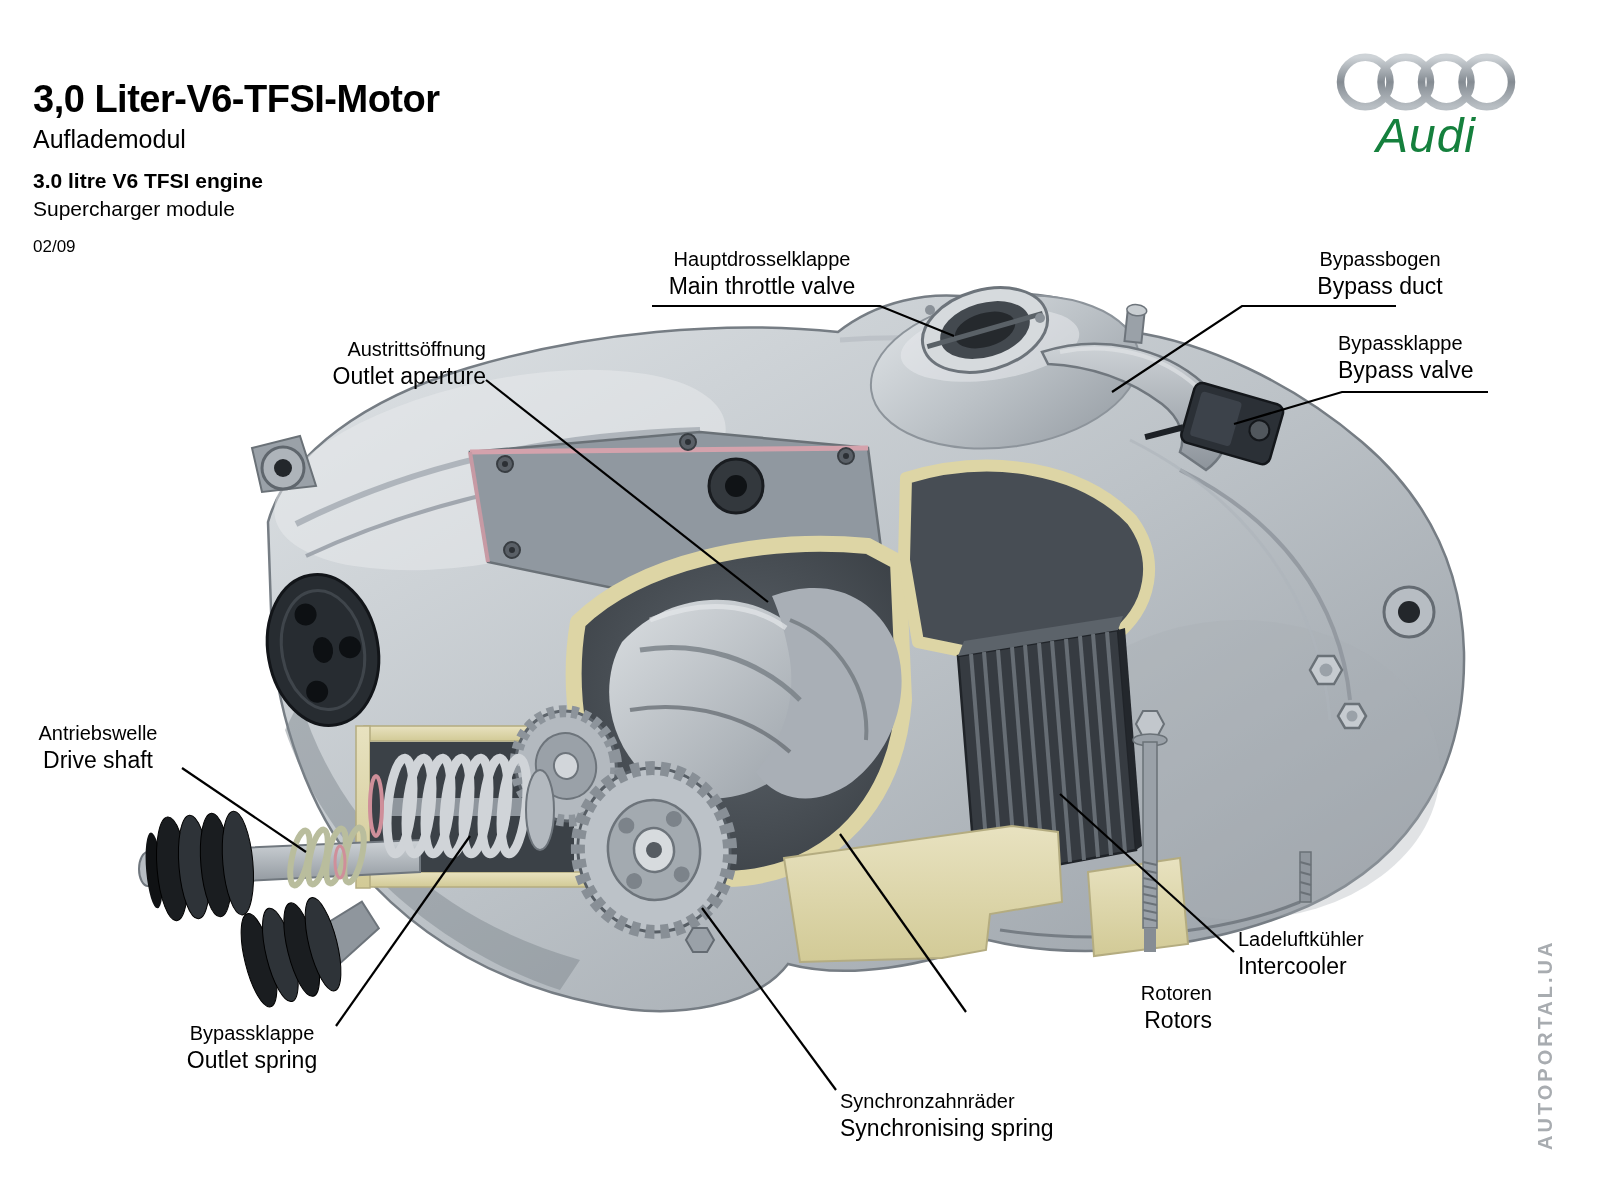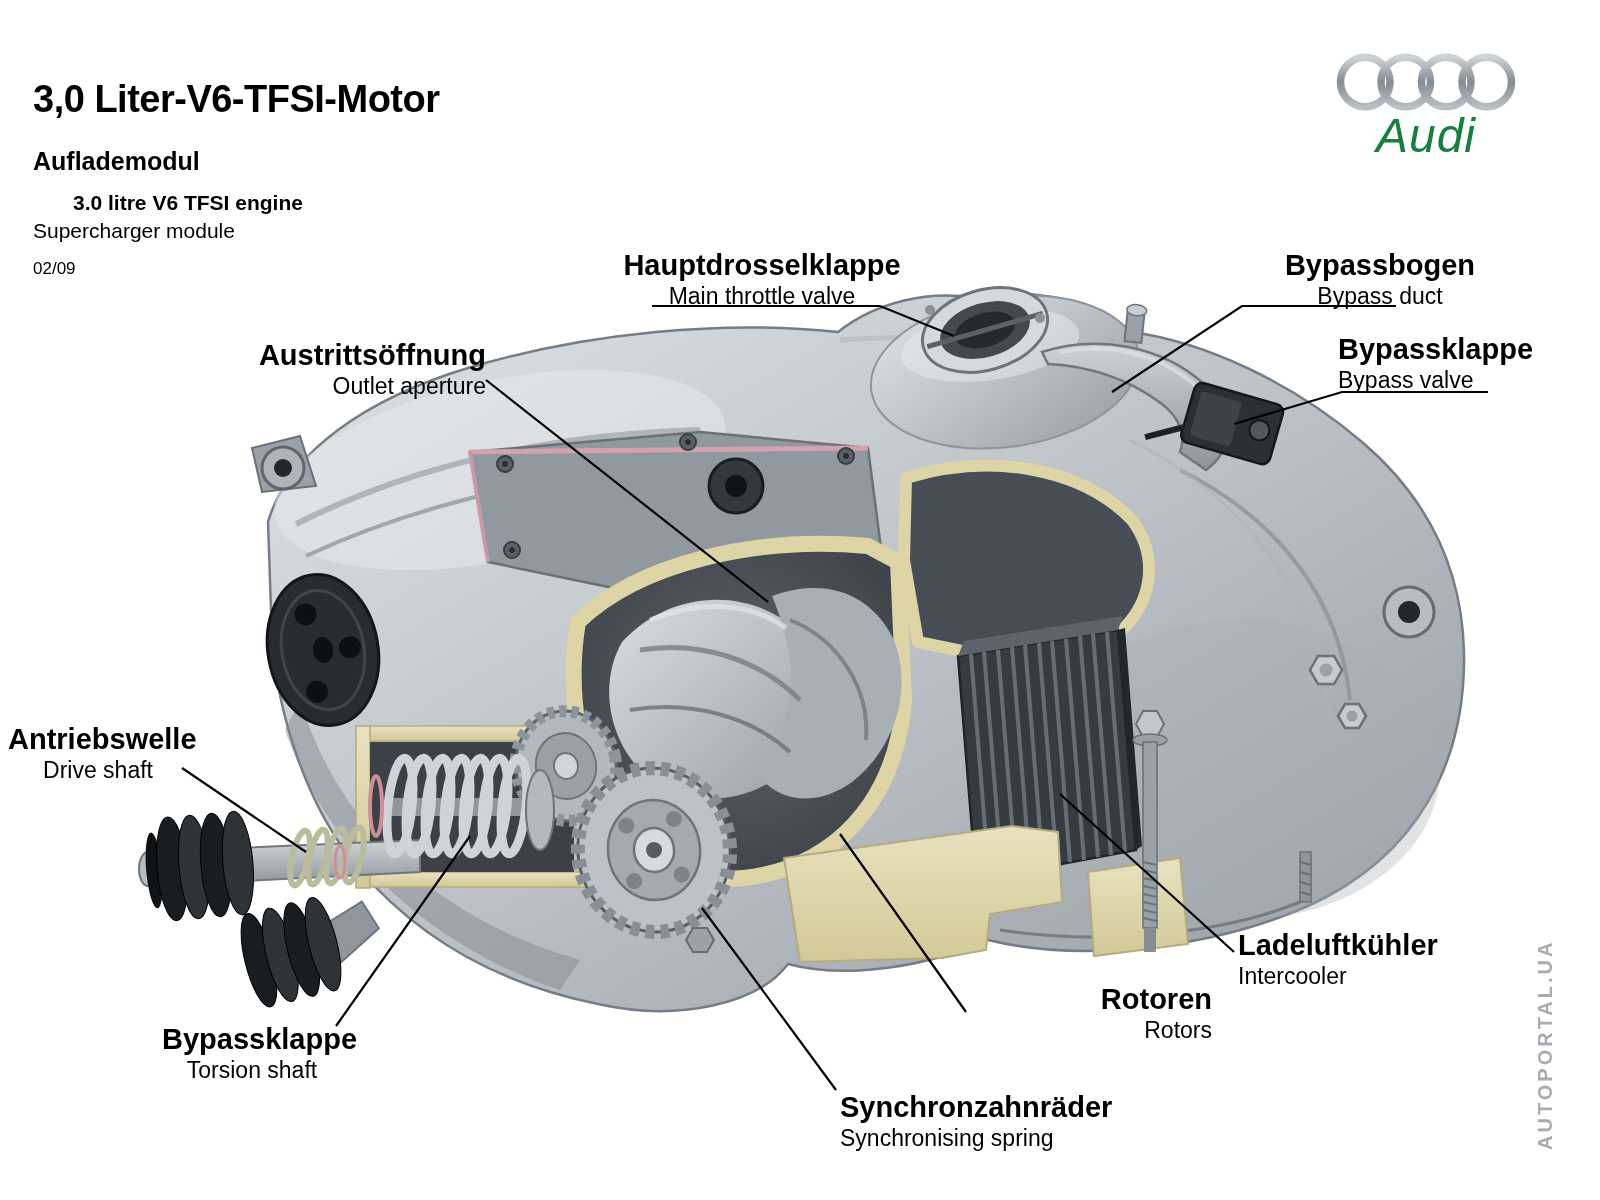--- a/index.html
+++ b/index.html
@@ -3,38 +3,38 @@
 <meta charset="utf-8">
 <style>
   * { margin:0; padding:0; box-sizing:border-box; }
   html,body { background:#fff; }
   body { font-family:"Liberation Sans", sans-serif; color:#000; }
   .page { position:relative; width:1600px; height:1200px; background:#fff; overflow:hidden; }
 
   
   .header { position:absolute; left:33px; top:78px; }
   .title-de { font-size:38px; font-weight:bold; letter-spacing:-0.5px; line-height:1.15; }
-  .subtitle-de { font-size:25px; margin-top:24px; line-height:1.2;font-weight:bold; }
-  .title-en { font-size:21px; font-weight:bold; margin-top:14px; line-height:1.2;margin-left:40px; }
+  .subtitle-de { font-size:25px; margin-top:2px; line-height:1.2; }
+  .title-en { font-size:21px; font-weight:bold; margin-top:14px; line-height:1.2; }
   .subtitle-en { font-size:21px; margin-top:3px; line-height:1.2; }
   .date-code { font-size:17px; margin-top:16px; }
 
   
   .brand { position:absolute; left:1336px; top:52px; width:180px; text-align:center; }
   .brand .rings { width:180px; height:60px; display:block; margin:0 auto; }
   .brand .wordmark { font-size:48px; font-weight:normal; font-style:italic; color:#15803d;
                      letter-spacing:1px; margin-top:0; line-height:1.0; }
 
   
   .engine, .leaders { position:absolute; left:0; top:0; width:1600px; height:1200px; }
   .leaders { pointer-events:none; }
 
   
   .label { position:absolute; }
-  .label .de { display:block; font-weight:bold; font-size:29px; line-height:1.18; }
+  .label .de { display:block; font-weight:normal; font-size:20px; line-height:1.18; }
   .label .en { display:block; font-size:23px; line-height:1.22; }
 
   
   .watermark { position:absolute; left:1534px; top:1150px; transform:rotate(-90deg);
                transform-origin:0 0; font-size:20px; font-weight:bold; letter-spacing:3px;
                color:#a8acb0; white-space:nowrap; }
 </style>
 </head>
 <body>
 
@@ -347,21 +347,21 @@
   <div class="label" style="left:248px;top:338px;width:238px;text-align:right">
     <span class="de">Austrittsöffnung</span>
     <span class="en">Outlet aperture</span>
   </div>
   <div class="label" style="left:8px;top:722px;width:180px;text-align:center">
     <span class="de">Antriebswelle</span>
     <span class="en">Drive shaft</span>
   </div>
   <div class="label" style="left:162px;top:1022px;width:180px;text-align:center">
     <span class="de">Bypassklappe</span>
-    <span class="en">Torsion shaft</span>
+    <span class="en">Outlet spring</span>
   </div>
   <div class="label" style="left:992px;top:982px;width:220px;text-align:right">
     <span class="de">Rotoren</span>
     <span class="en">Rotors</span>
   </div>
   <div class="label" style="left:840px;top:1090px;width:290px;text-align:left">
     <span class="de">Synchronzahnräder</span>
     <span class="en">Synchronising spring</span>
   </div>
   <div class="label" style="left:1238px;top:928px;width:240px;text-align:left">

